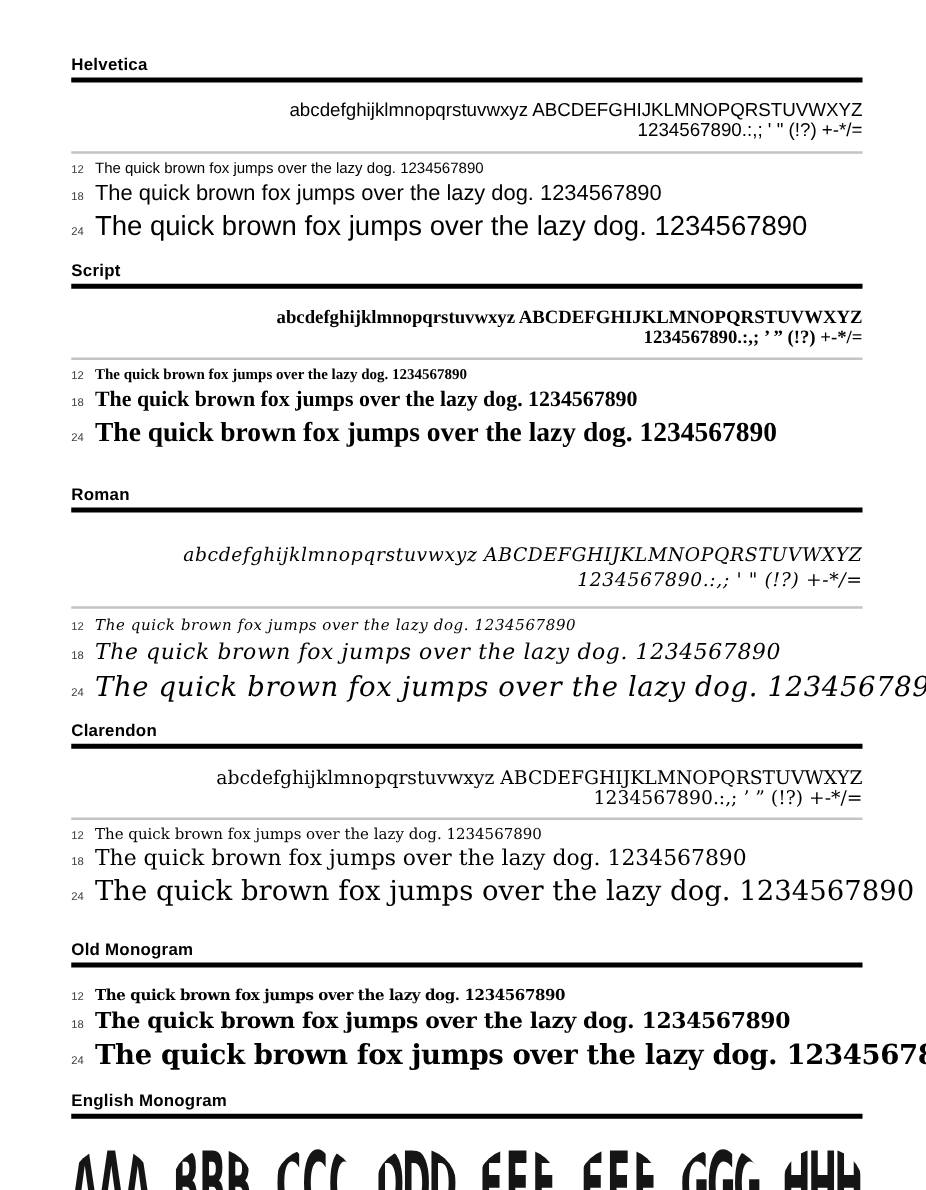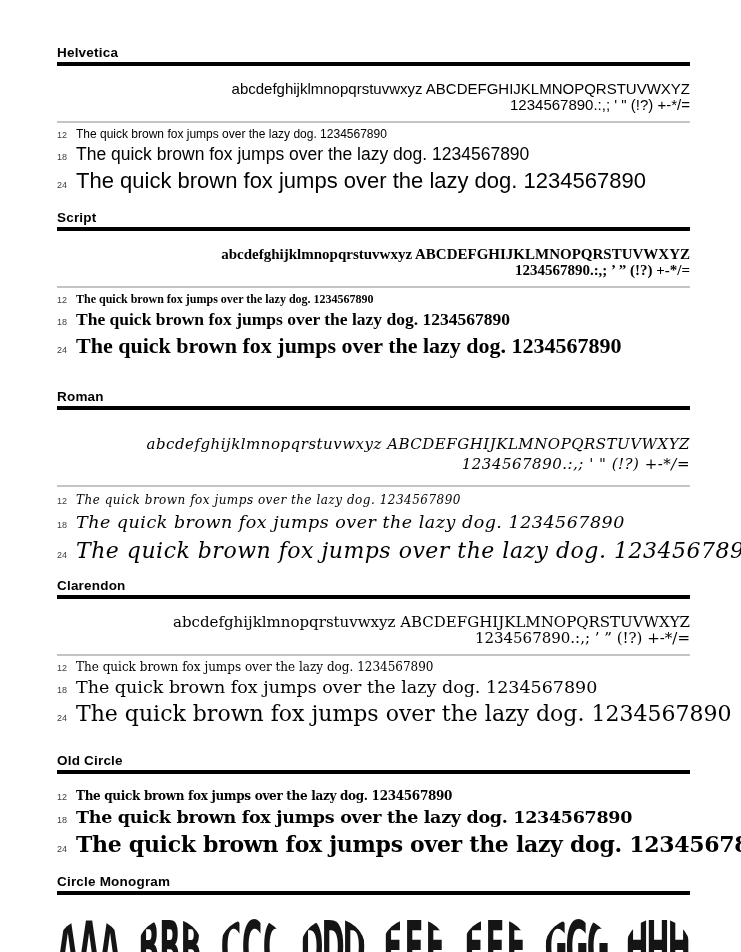--- a/index.html
+++ b/index.html
@@ -152,41 +152,41 @@
     </div>
     <div class="sample-row">
       <span class="size-label">24</span>
       <span class="cl s24">The quick brown fox jumps over the lazy dog. 1234567890</span>
     </div>
   </div>
 </section>
 
 <section class="font-section sec-oldenglish">
   <div class="heading-row">
-    <h2 class="heading">Old Circle</h2>
+    <h2 class="heading">Old Monogram</h2>
   </div>
   <div class="samples">
     <div class="sample-row">
       <span class="size-label">12</span>
       <span class="oe s12">The quick brown fox jumps over the lazy dog. 1234567890</span>
     </div>
     <div class="sample-row">
       <span class="size-label">18</span>
       <span class="oe s18">The quick brown fox jumps over the lazy dog. 1234567890</span>
     </div>
     <div class="sample-row">
       <span class="size-label">24</span>
       <span class="oe s24">The quick brown fox jumps over the lazy dog. 1234567890</span>
     </div>
   </div>
 </section>
 
 <section class="font-section sec-monogram">
   <div class="heading-row">
-    <h2 class="heading">Circle Monogram</h2>
+    <h2 class="heading">English Monogram</h2>
   </div>
   <div class="monogram-row" id="monogram-row">
       <svg viewBox="0 0 100 100" preserveAspectRatio="none" class="monogram">
         <defs>
           <clipPath id="mclip0">
             <ellipse cx="50" cy="50" rx="50" ry="48"></ellipse>
           </clipPath>
         </defs>
         <g clip-path="url(#mclip0)" fill="#151515" font-family="DejaVu Sans, sans-serif" font-weight="bold">
           <text x="0" y="92" text-anchor="middle" font-size="118" transform="translate(17,0) scale(0.37,1)">A</text>

